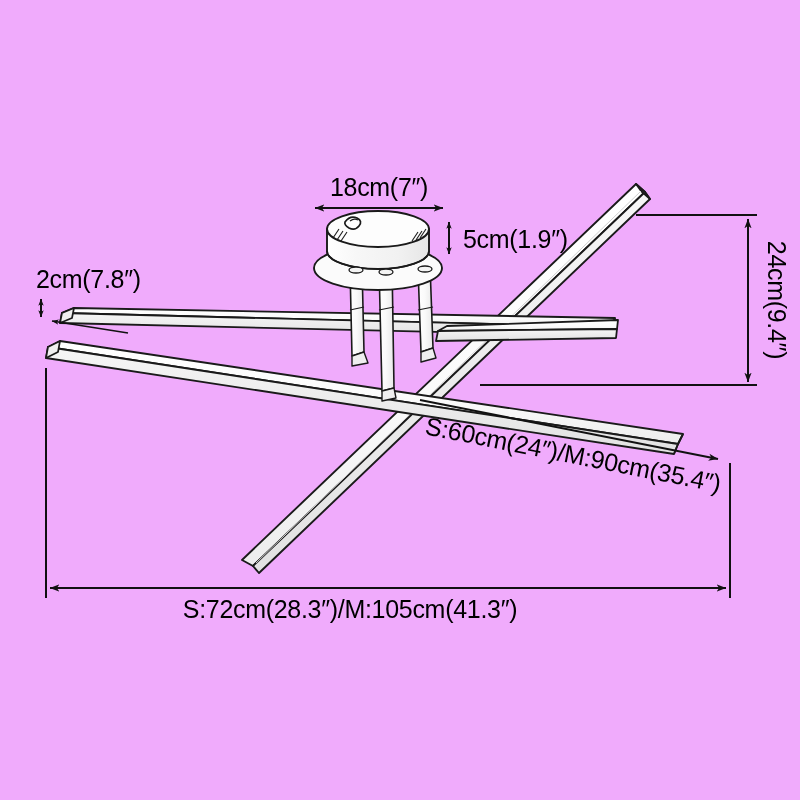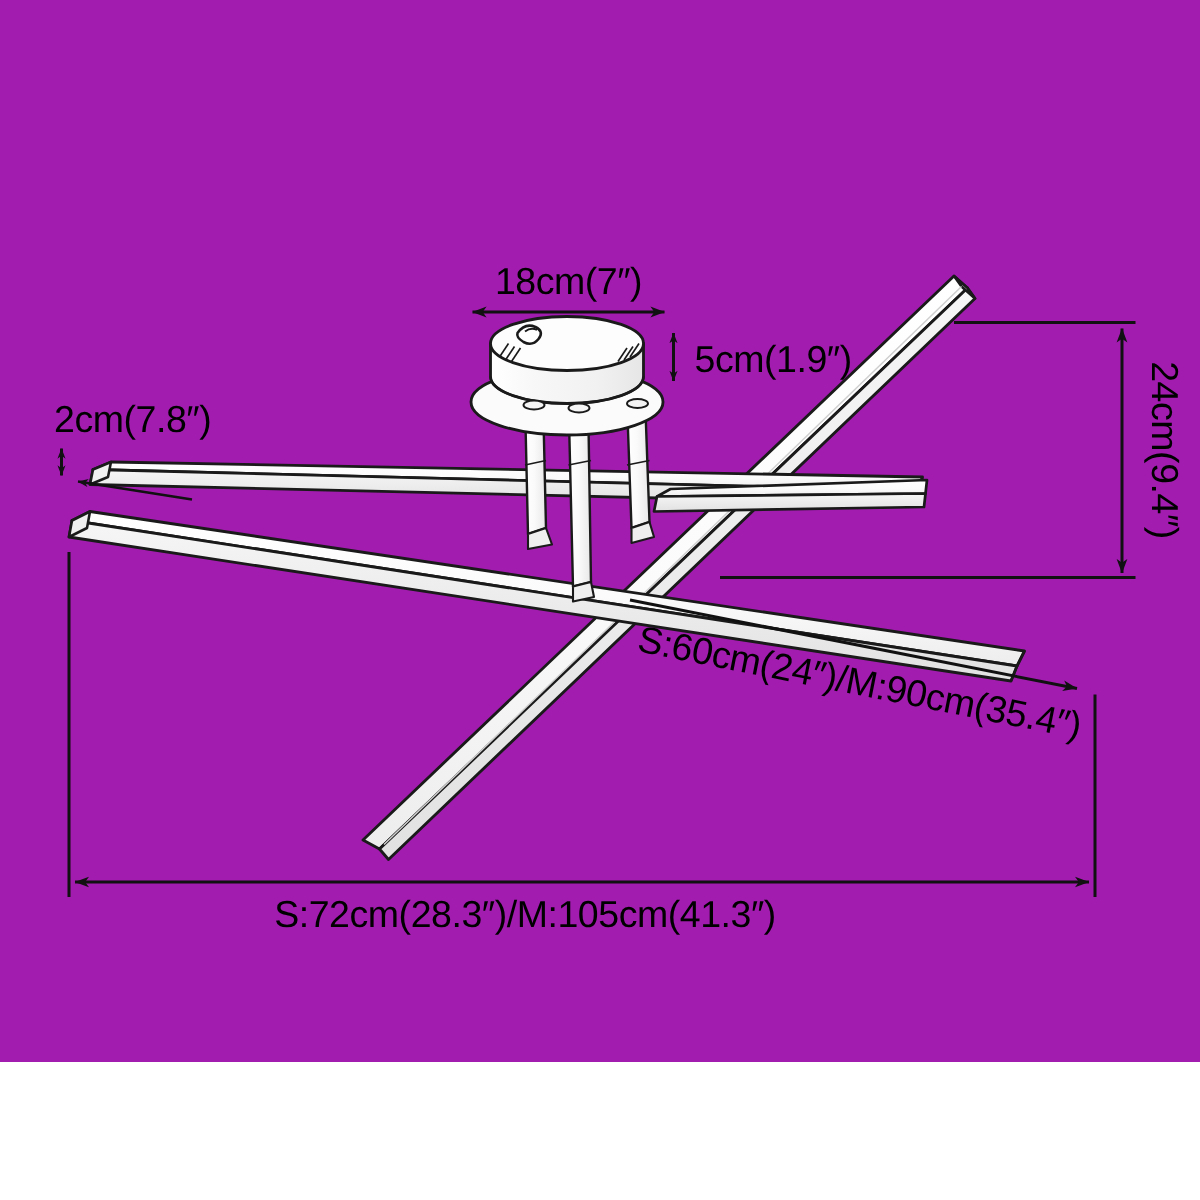--- a/index.html
+++ b/index.html
@@ -6,22 +6,22 @@
     margin: 0;
     padding: 0;
     background: #ffffff;
   }
   body {
     font-family: "Liberation Sans", sans-serif;
   }
   #stage {
     position: relative;
     width: 800px;
-    height: 708px;
-    background: #a21caf;
+    height: 800px;
+    background: #f0abfc;
     overflow: hidden;
   }
   #drawing {
     position: absolute;
     top: 0;
     left: 0;
     width: 800px;
     height: 800px;
   }
   .dim-text {

